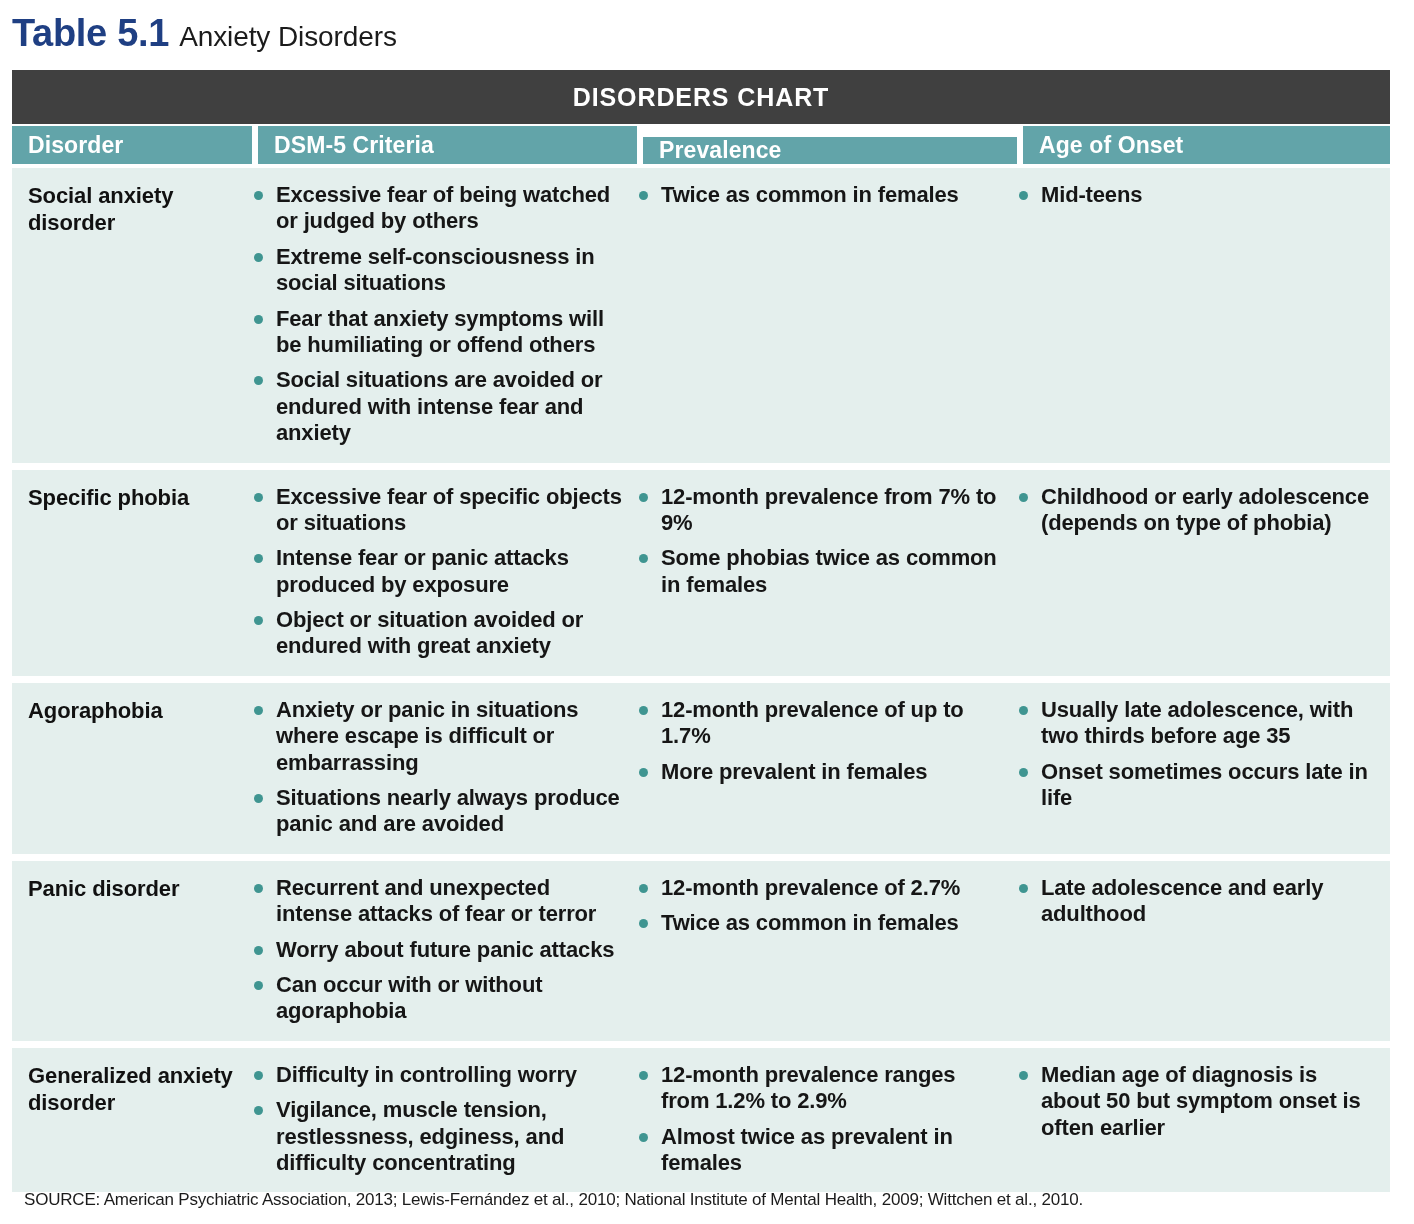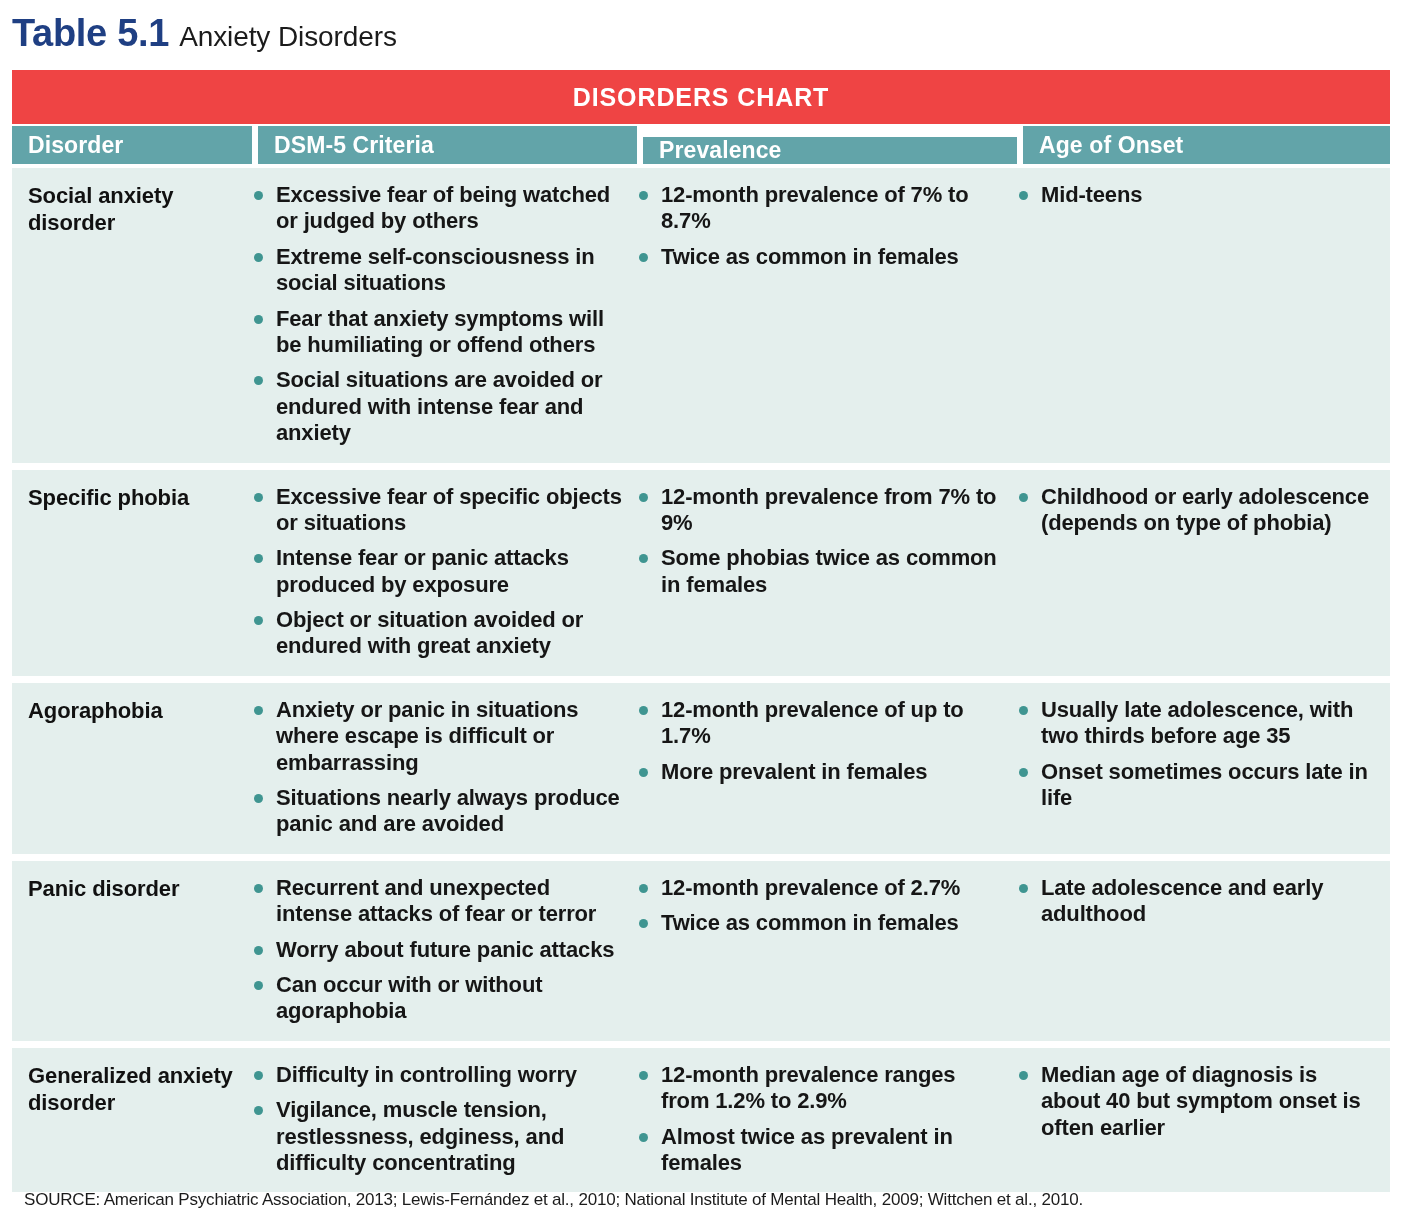--- a/index.html
+++ b/index.html
@@ -46,21 +46,21 @@
   
   .table {
     position: absolute;
     left: 12px;
     top: 70px;
     width: 1378px;
   }
 
   .banner {
     height: 54px;
-    background: #ef4444;
+    background: #404040;
     color: #ffffff;
     display: flex;
     align-items: center;
     justify-content: center;
   }
   .banner-text {
     font-size: 25px;
     font-weight: 700;
     letter-spacing: 0.9px;
     font-stretch: condensed;
@@ -200,21 +200,20 @@
         <div class="cell-criteria w-criteria">
           <ul class="bullets">
             <li>Excessive fear of being watched or judged by others</li>
             <li>Extreme self-consciousness in social situations</li>
             <li>Fear that anxiety symptoms will be humiliating or offend others</li>
             <li>Social situations are avoided or endured with intense fear and anxiety</li>
           </ul>
         </div>
         <div class="cell-prev w-prev">
           <ul class="bullets">
-            <li>12-month prevalence of 7% to 8.7%</li>
             <li>Twice as common in females</li>
           </ul>
         </div>
         <div class="cell-onset w-onset">
           <ul class="bullets">
             <li>Mid-teens</li>
           </ul>
         </div>
       </div>
 
@@ -301,21 +300,21 @@
           </ul>
         </div>
         <div class="cell-prev w-prev">
           <ul class="bullets">
             <li>12-month prevalence ranges from 1.2% to 2.9%</li>
             <li>Almost twice as prevalent in females</li>
           </ul>
         </div>
         <div class="cell-onset w-onset">
           <ul class="bullets">
-            <li>Median age of diagnosis is about 40 but symptom onset is often earlier</li>
+            <li>Median age of diagnosis is about 50 but symptom onset is often earlier</li>
           </ul>
         </div>
       </div>
 
     </div>
   </div>
 
   <div class="source">SOURCE: American Psychiatric Association, 2013; Lewis-Fernández et al., 2010; National Institute of Mental Health, 2009; Wittchen et al., 2010.</div>
 
 </div>

